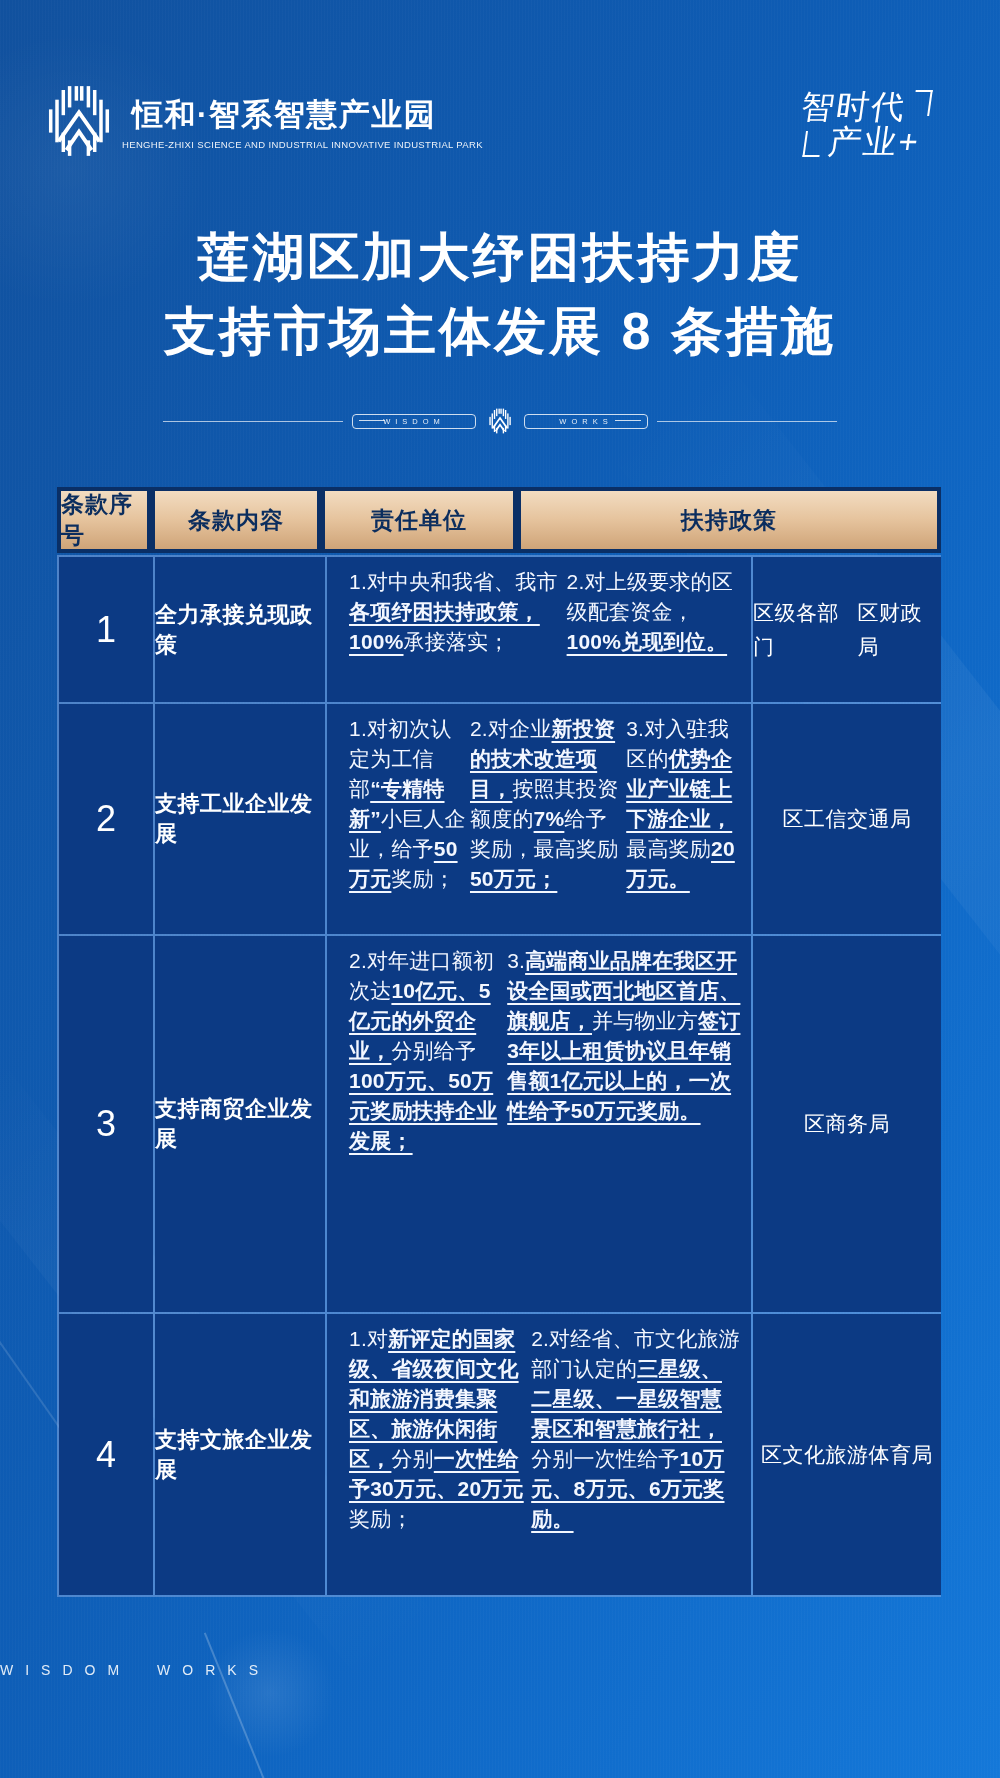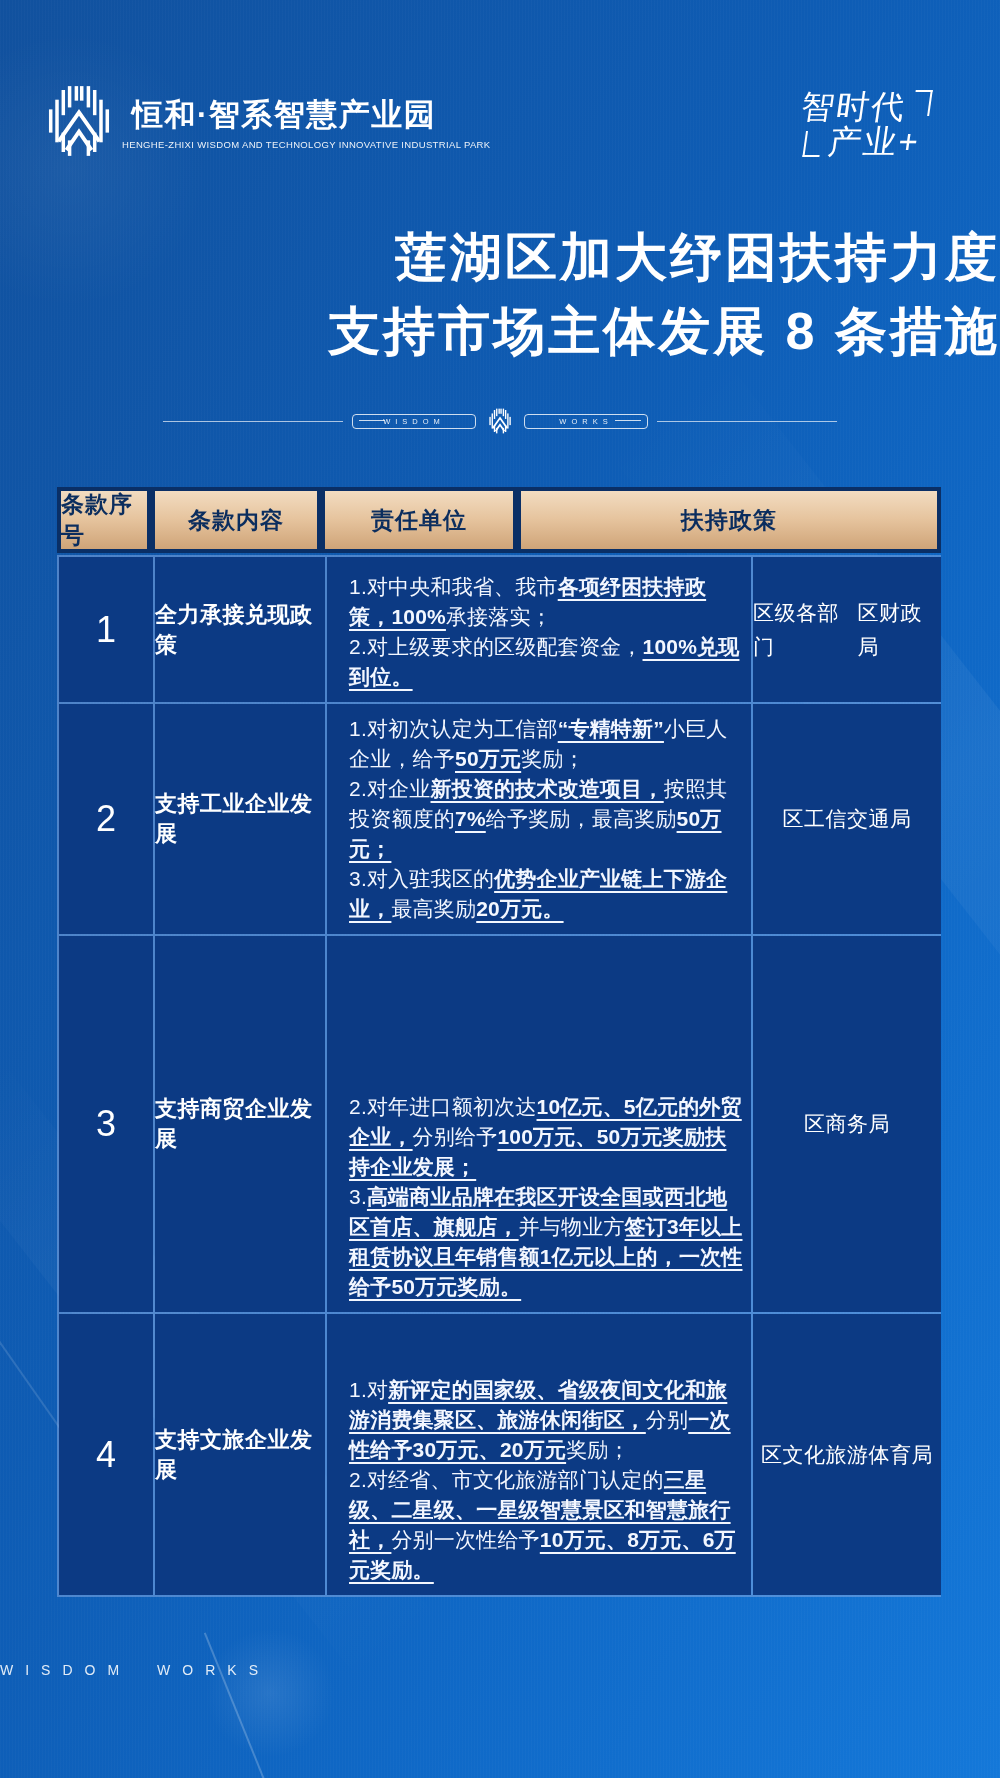--- a/index.html
+++ b/index.html
@@ -28,21 +28,21 @@
 
   
   .corner{position:absolute;right:72px;top:90px;transform:skewX(-8deg);font-weight:400;}
   .corner .row{display:flex;align-items:flex-start;}
   .corner .t{font-size:33px;letter-spacing:2px;line-height:1;}
   .br-tr{display:inline-block;width:15px;height:24px;border-top:2px solid #fff;border-right:2px solid #fff;margin-left:7px;}
   .br-bl{display:inline-block;width:15px;height:24px;border-left:2px solid #fff;border-bottom:2px solid #fff;margin-right:7px;margin-top:6px;}
   .corner .row2{margin-top:2px;margin-left:8px;}
 
   
-  .title{position:absolute;left:0;top:220px;width:100%;text-align:right;font-weight:900;font-size:52px;letter-spacing:3px;line-height:74px;}
+  .title{position:absolute;left:0;top:220px;width:100%;text-align:center;font-weight:900;font-size:52px;letter-spacing:3px;line-height:74px;}
 
   
   .divider{position:absolute;left:0;top:408px;width:100%;display:flex;align-items:center;justify-content:center;}
   .dv-line{height:1px;background:rgba(255,255,255,.65);width:180px;}
   .pill{position:relative;width:122px;height:13px;border:1px solid rgba(255,255,255,.8);border-radius:4px;margin:0 9px;
         display:flex;align-items:center;justify-content:center;font-size:7.5px;letter-spacing:5px;color:rgba(255,255,255,.9);}
   .pill-l::before{content:"";position:absolute;left:6px;top:5px;width:26px;height:1.5px;background:rgba(255,255,255,.8);}
   .pill-r::after{content:"";position:absolute;right:6px;top:5px;width:26px;height:1.5px;background:rgba(255,255,255,.8);}
   .dv-icon{margin:0 4px;display:flex;align-items:center;}
 
@@ -52,21 +52,21 @@
   .thead .th{box-sizing:border-box;height:66px;border:4px solid var(--navy,#0a2f66);
      background:linear-gradient(180deg,var(--gold_top,#f2dcc1) 0%,#e6c49e 48%,var(--gold_bottom,#cfa478) 100%);
      display:flex;align-items:center;justify-content:center;
      color:var(--header_text,#0b2d5e);font-size:23px;font-weight:bold;letter-spacing:1px;}
   .thead .th + .th{border-left-width:4px;margin-left:0;}
   .tbody{margin-top:2px;display:grid;grid-template-columns:94px 170px 424px 188px;grid-template-rows:145px 230px 376px 281px;
      gap:2px;padding:2px;background:rgba(130,168,225,.55);}
   .cell{background:var(--cell_bg,#0c3a84);display:flex;align-items:center;justify-content:center;}
   .cell.no{font-size:36px;font-weight:500;}
   .cell.content{font-size:22px;font-weight:bold;letter-spacing:.5px;}
-  .cell.policy{flex-direction:column;align-items:flex-start;justify-content:flex-end;padding:4px 8px 10px 22px;box-sizing:border-box;}
+  .cell.policy{align-items:flex-start;justify-content:flex-start;padding:10px 8px 10px 22px;box-sizing:border-box;}
   .pitem{font-size:21px;line-height:30px;font-weight:400;letter-spacing:.2px;color:#f3f7ff;}
   .pitem .hl{font-weight:bold;text-decoration:underline;text-decoration-thickness:2px;text-underline-offset:5px;}
   .cell.unit{flex-direction:row;font-size:21px;line-height:34px;letter-spacing:.5px;}
 
   
   .footer{position:absolute;left:0;top:1662px;width:100%;text-align:left;font-size:14px;letter-spacing:12px;color:rgba(255,255,255,.88);}
   .footer .w2{margin-left:26px;}
 </style>
 </head>
 <body>
@@ -98,21 +98,21 @@
             <rect x="46.4" y="48" width="3.6" height="20"></rect>
           <rect x="52.9" y="14" width="3.6" height="44"></rect>
           <rect x="59.4" y="24" width="3.6" height="24"></rect>
         </g>
         <path d="M11 57 L32 27 L53 57" stroke="#ffffff" stroke-width="4" fill="none"></path>
         <path d="M19 66 L32 47 L45 66" stroke="#ffffff" stroke-width="4" fill="none"></path>
       </svg>
     </span>
     <span class="txt">
       <div class="brand-name">恒和·智系智慧产业园</div>
-      <div class="brand-sub">HENGHE-ZHIXI WISDOM AND TECHNOLOGY INNOVATIVE INDUSTRIAL PARK</div>
+      <div class="brand-sub">HENGHE-ZHIXI SCIENCE AND INDUSTRIAL INNOVATIVE INDUSTRIAL PARK</div>
     </span>
   </div>
 
   <div class="corner">
     <div class="row">
       <span class="t">智时代</span>
       <span class="br-tr"></span>
     </div>
     <div class="row row2">
       <span class="br-bl"></span>

